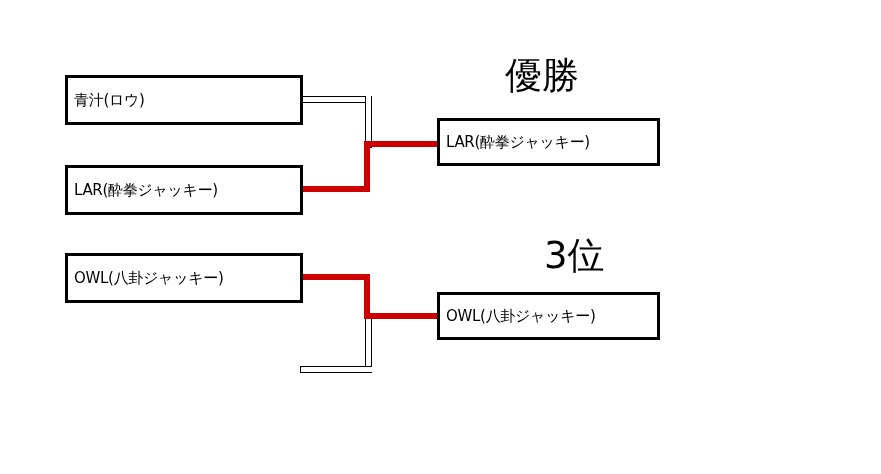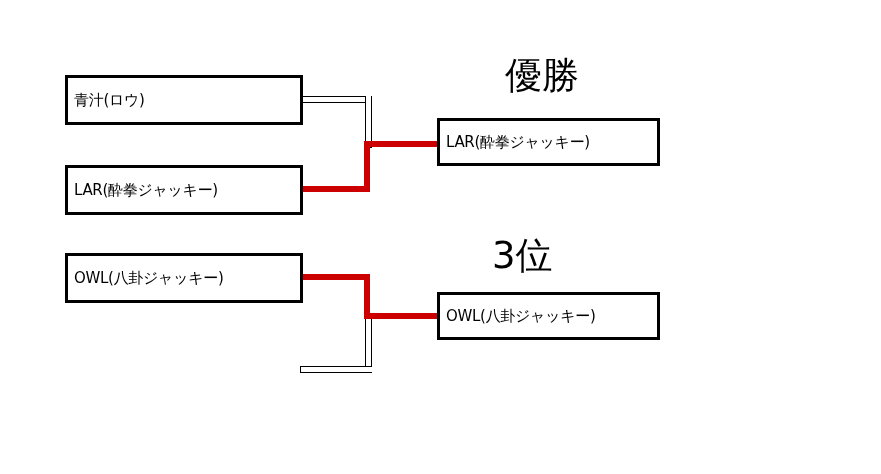--- a/index.html
+++ b/index.html
@@ -153,21 +153,21 @@
     position: absolute;
     font-family: "DejaVu Sans", sans-serif;
     font-size: 37px;
     font-weight: normal;
     color: #000000;
     line-height: 1;
     white-space: nowrap;
     z-index: 6;
   }
   #heading-champion   { left: 505px; top: 57px; }
-  #heading-third      { left: 492px; top: 237px; }
+  #heading-third      { left: 544px; top: 237px; }
 </style>
 </head>
 <body>
 
 <div id="bracket-root">
 
   <div class="match-box r1" id="box-r1-m1-top">
     <span class="box-label">青汁(ロウ)</span>
   </div>
 

